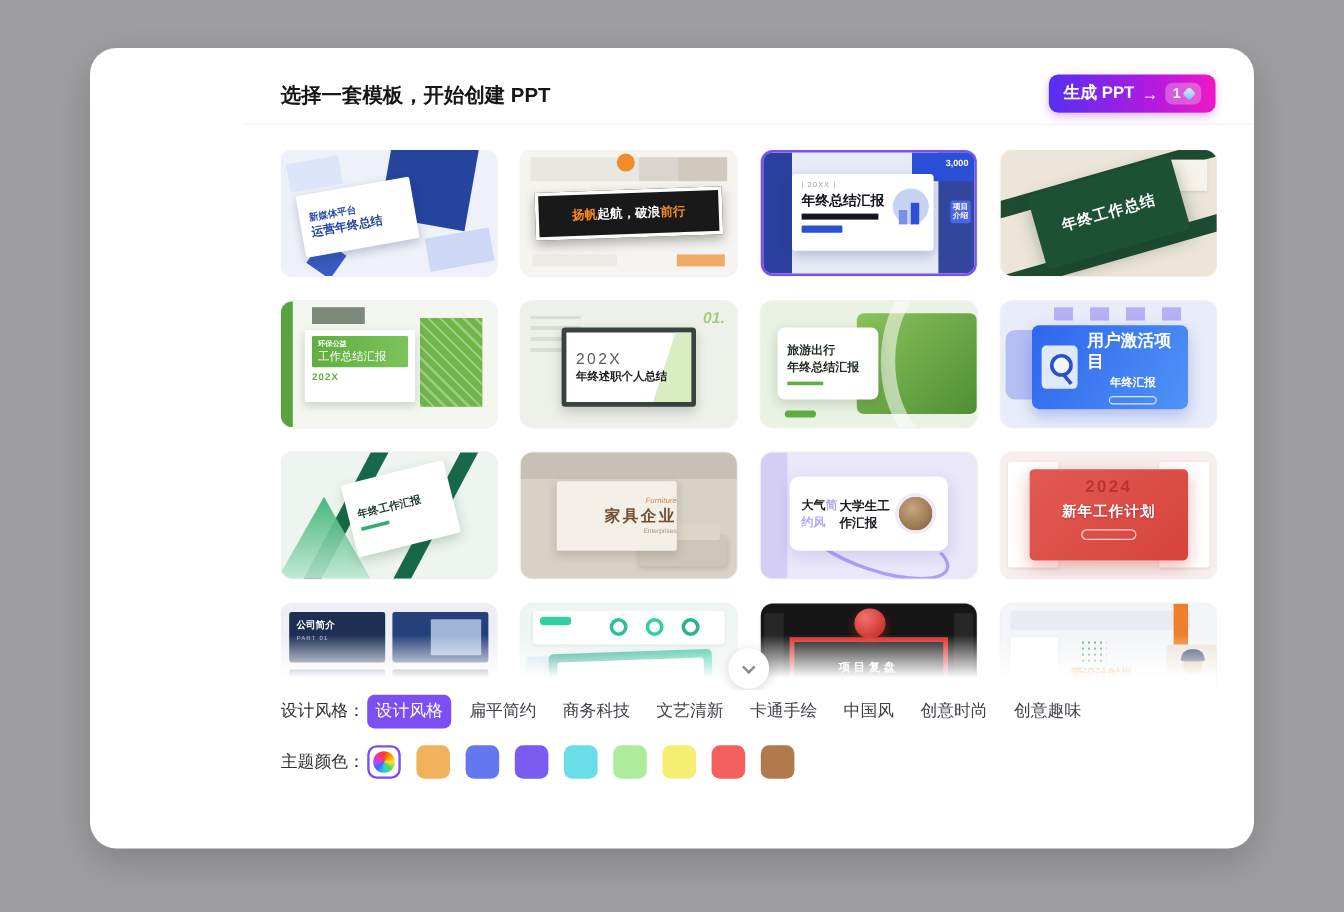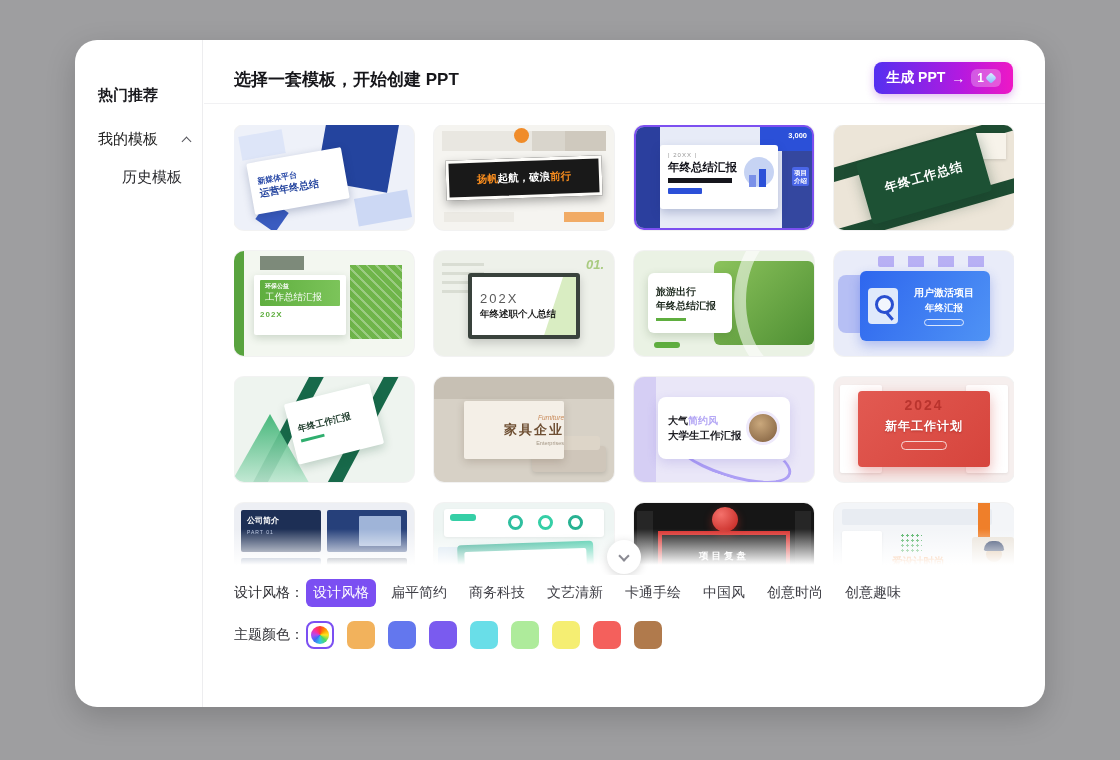--- a/index.html
+++ b/index.html
@@ -98,21 +98,21 @@
   
   .t8{background:#e9ecf9}
   .t8 .d1{left:4px;top:24px;width:42px;height:58px;background:#8d9bf0;border-radius:8px;opacity:.55}
   .t8 .d2{left:44px;top:5px;width:110px;height:11px;background:repeating-linear-gradient(90deg,#8f7ff0 0 16px,transparent 16px 30px);opacity:.55;border-radius:2px}
   .t8 .d3{right:30px;bottom:20px;width:8px;height:8px;border-radius:50%;background:#f5c54a}
   .t8 .cover{left:26px;top:20px;width:130px;height:70px;border-radius:6px;background:linear-gradient(120deg,#2e66ee,#4f93f5);box-shadow:0 5px 12px rgba(40,80,220,.3);flex-direction:row;align-items:center;gap:8px;padding:0 8px}
   .t8 .mag{width:30px;height:36px;background:#dfe9fb;border-radius:4px;position:relative;flex:none}
   .t8 .mag:after{content:"";position:absolute;left:7px;top:7px;width:13px;height:13px;border:3px solid #2a4fd0;border-radius:50%;background:rgba(255,255,255,.6)}
   .t8 .mag:before{content:"";position:absolute;left:20px;top:23px;width:3px;height:10px;background:#2a4fd0;transform:rotate(-40deg)}
   .t8 .txt{display:flex;flex-direction:column;align-items:center;flex:1}
-  .t8 .l1{font-size:10px;font-weight:bold;color:#fff}
+  .t8 .l1{font-size:14px;font-weight:bold;color:#fff}
   .t8 .l2{font-size:9.5px;font-weight:bold;color:#fff;margin-top:2px}
   .t8 .pill{margin-top:4px;width:40px;height:7px;border:1px solid rgba(255,255,255,.8);border-radius:4px}
   
   .t9{background:#eef4ef}
   .t9 .d1{left:44px;top:-40px;width:13px;height:200px;background:#17694a;transform:rotate(28deg)}
   .t9 .d2{left:124px;top:-50px;width:13px;height:200px;background:#17694a;transform:rotate(28deg)}
   .t9 .d3{left:-6px;bottom:-6px;width:84px;height:74px;background:linear-gradient(180deg,#35b06e,#c9ecd9);clip-path:polygon(50% 0,100% 100%,0 100%);opacity:.9}
   .t9 .cover{left:56px;top:16px;width:88px;height:62px;background:#fff;transform:rotate(-14deg);border-radius:2px;box-shadow:0 4px 10px rgba(20,80,50,.22);padding:8px;justify-content:center}
   .t9 .ttl{font-size:9px;font-weight:bold;color:#1d3a2a}
   .t9 .dash{display:block;margin-top:4px;width:24px;height:3px;background:#2fae6e}
@@ -124,21 +124,21 @@
   .t10 .d4{right:56px;bottom:30px;width:13px;height:11px;background:#c08a8a;border-radius:2px;transform:rotate(-8deg)}
   .t10 .cover{left:30px;top:24px;width:100px;height:58px;background:#f4efe7;border-radius:2px;box-shadow:0 3px 8px rgba(60,40,20,.18);align-items:flex-end;justify-content:center}
   .t10 .en{font-size:6.5px;font-style:italic;color:#c98a5a}
   .t10 .ttl{font-size:13px;font-weight:bold;color:#6e4f33;letter-spacing:2px}
   .t10 .en2{font-size:5.5px;color:#a39684;margin-top:1px}
   
   .t11{background:#eae7f8}
   .t11 .d1{left:0;top:0;width:22px;height:105px;background:#cfc8f2;opacity:.8}
   .t11 .d2{left:34px;top:56px;width:126px;height:44px;border-radius:50%;border:3px solid #a392f5;border-top-color:transparent;border-left-color:transparent;transform:rotate(18deg);opacity:.85}
   .t11 .cover{left:24px;top:20px;width:132px;height:62px;background:#fff;border-radius:8px;box-shadow:0 4px 12px rgba(90,70,200,.18);flex-direction:row;align-items:center;padding:0 10px}
-  .t11 .txt{display:flex;flex-direction:column}
+  .t11 .txt{display:flex;flex-direction:row}
   .t11 .l1{font-size:10px;font-weight:bold;color:#1c1c22}
   .t11 .l1 em{font-style:normal;color:#b5a8f5}
   .t11 .l2{font-size:10.5px;font-weight:bold;color:#1c1c22;margin-top:1px}
   .t11 .photo{width:34px;height:34px;border-radius:50%;border:3px solid #efeafb;background:radial-gradient(circle at 40% 35%,#caa87c,#7d5c3c);flex:none;margin-left:auto}
   
   .t12{background:#f6efee}
   .t12 .d1{left:6px;top:8px;width:42px;height:88px;background:#fff;border-radius:2px;box-shadow:0 1px 3px rgba(0,0,0,.08)}
   .t12 .d2{right:6px;top:8px;width:42px;height:88px;background:#fff;border-radius:2px;box-shadow:0 1px 3px rgba(0,0,0,.08)}
   .t12 .cover{left:24px;top:14px;width:132px;height:76px;border-radius:4px;background:linear-gradient(135deg,#e25a52,#d6443c);box-shadow:0 5px 14px rgba(200,50,40,.35);align-items:center;justify-content:center;overflow:hidden}
   .t12 .ghost{position:absolute;top:6px;left:0;right:0;text-align:center;font-size:14px;font-weight:bold;color:rgba(150,22,18,.5);letter-spacing:2px}
@@ -197,28 +197,20 @@
   .swatches{display:flex;align-items:center;gap:13px}
   .swatch{width:28px;height:28px;border-radius:7px;cursor:pointer}
   .swatch.rainbow{width:28px;height:28px;border:2px solid #7b4ff2;border-radius:8px;background:#fff;display:flex;align-items:center;justify-content:center}
   .wheel{width:18px;height:18px;border-radius:50%;background:conic-gradient(#ff3b30,#ff9500,#ffe620,#4cd964,#34c7e3,#3a6cf4,#b04cf0,#ff2d95,#ff3b30)}
 </style>
 </head>
 <body>
 
 <div class="panel">
 
-  <div class="sidebar">
-    <div class="side-item" id="si1">热门推荐</div>
-    <div class="side-item" id="si2">
-      <span>我的模板</span>
-      <span class="chev-up"></span>
-    </div>
-    <div class="side-item" id="si3">历史模板</div>
-  </div>
 
   <div class="main">
     <div class="hdr-title">选择一套模板，开始创建 PPT</div>
     <div class="gen-btn">
       <span>生成 PPT</span>
       <span>→</span>
       <span class="gen-badge">
         <span>1</span>
         <span class="gem"></span>
       </span>

